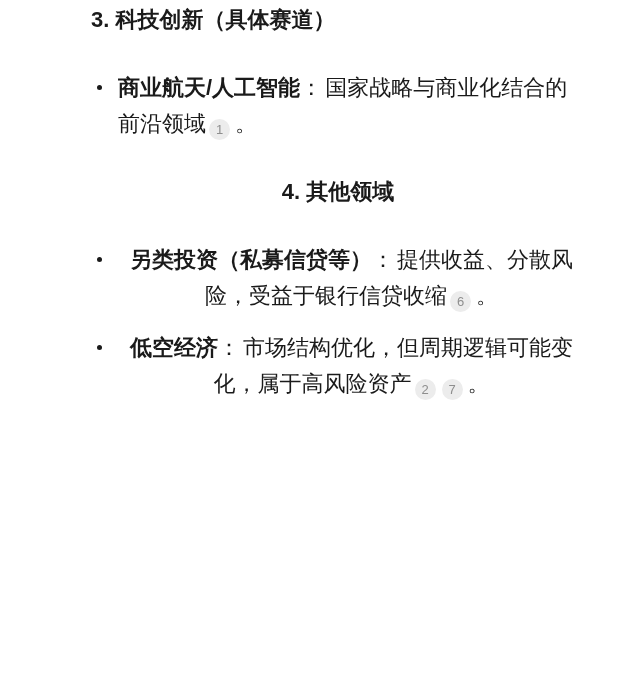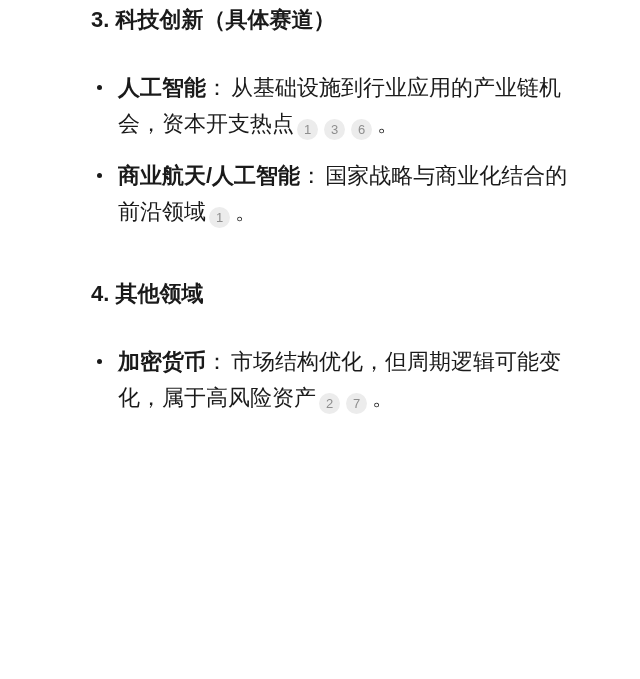--- a/index.html
+++ b/index.html
@@ -13,21 +13,21 @@
     overflow: hidden;
     font-family: "Liberation Sans", "DejaVu Sans", sans-serif;
     color: var(--text-color, #1a1a1a);
   }
   .page {
     box-sizing: border-box;
     width: 640px;
     padding: 2px 55px 0 91px;
   }
   section { display: block; }
-  section + section { margin-top: 46px; }
+  section + section { margin-top: 32px; text-align: center; }
   h2.heading {
     margin: 0;
     font-size: 22px;
     line-height: 36px;
     font-weight: 700;
     color: var(--text-color, #1a1a1a);
   }
   ul.bullets {
     list-style: none;
     margin: 32px 0 0 0;
@@ -71,25 +71,25 @@
   .period { margin-left: 2px; }
 </style>
 </head>
 <body style="background: rgb(255, 255, 255);">
 
 <div class="page">
 
   <section>
     <h2 class="heading">3. 科技创新（具体赛道）</h2>
     <ul class="bullets">
-      <li><span class="dot"></span><span class="term">人工智能</span><span class="colon">：</span><span class="desc">从基础设施到行业应用的产业链机会，资本开支热点</span><span class="badge">1</span><span class="badge">3</span><span class="badge">6</span><span class="period">。</span></li>
       <li><span class="dot"></span><span class="term">商业航天/人工智能</span><span class="colon">：</span><span class="desc">国家战略与商业化结合的前沿领域</span><span class="badge">1</span><span class="period">。</span></li>
     </ul>
   </section>
 
   <section>
     <h2 class="heading">4. 其他领域</h2>
     <ul class="bullets">
-      <li><span class="dot"></span><span class="term">加密货币</span><span class="colon">：</span><span class="desc">市场结构优化，但周期逻辑可能变化，属于高风险资产</span><span class="badge">2</span><span class="badge">7</span><span class="period">。</span></li>
+      <li><span class="dot"></span><span class="term">另类投资（私募信贷等）</span><span class="colon">：</span><span class="desc">提供收益、分散风险，受益于银行信贷收缩</span><span class="badge">6</span><span class="period">。</span></li>
+      <li><span class="dot"></span><span class="term">低空经济</span><span class="colon">：</span><span class="desc">市场结构优化，但周期逻辑可能变化，属于高风险资产</span><span class="badge">2</span><span class="badge">7</span><span class="period">。</span></li>
     </ul>
   </section>
 
 </div>
 
 </body></html>

